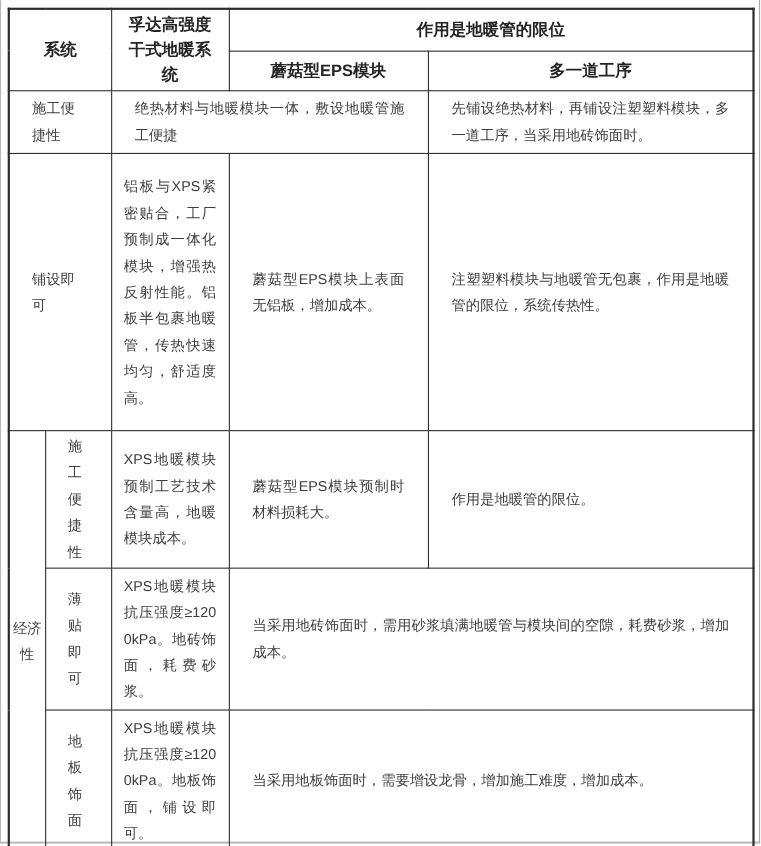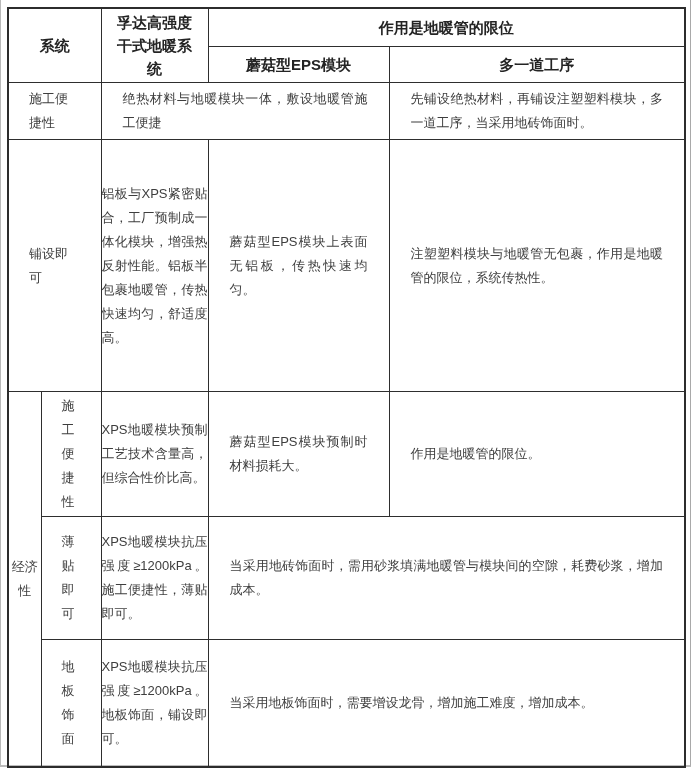--- a/index.html
+++ b/index.html
@@ -26,21 +26,21 @@
     border-collapse: collapse;
     table-layout: fixed;
     border: 2px solid #2c2c2c;
   }
   table.cmp td {
     border: 1px solid #2e2e2e;
     color: #3e3e3e;
     font-size: 13px;
     line-height: 24px;
     vertical-align: middle;
-    padding: 4px 0;
+    padding: 4px 11px;
     text-align: justify;
     word-break: break-all;
     overflow: hidden;
   }
   table.cmp td.hdr {
     font-weight: bold;
     text-align: center;
     color: #242424;
     font-size: 15px;
     line-height: 23px;
@@ -88,35 +88,35 @@
 
   <tr style="height:56px">
     <td class="lbl" colspan="2">施工便捷性</td>
     <td class="wide" colspan="2">绝热材料与地暖模块一体，敷设地暖管施工便捷</td>
     <td class="wide">先铺设绝热材料，再铺设注塑塑料模块，多一道工序，当采用地砖饰面时。</td>
   </tr>
 
   <tr style="height:252px">
     <td class="lbl" colspan="2">铺设即可</td>
     <td>铝板与XPS紧密贴合，工厂预制成一体化模块，增强热反射性能。铝板半包裹地暖管，传热快速均匀，舒适度高。</td>
-    <td class="wide">蘑菇型EPS模块上表面无铝板，传热快速均匀。</td>
+    <td class="wide">蘑菇型EPS模块上表面无铝板，增加成本。</td>
     <td class="wide">注塑塑料模块与地暖管无包裹，作用是地暖管的限位，系统传热性。</td>
   </tr>
 
   <tr style="height:125px">
     <td class="vlbl" rowspan="3">经济性</td>
     <td class="lbl">施工便捷性</td>
-    <td>XPS地暖模块预制工艺技术含量高，但综合性价比高。</td>
+    <td>XPS地暖模块预制工艺技术含量高，地暖模块成本。</td>
     <td class="wide">蘑菇型EPS模块预制时材料损耗大。</td>
     <td class="wide">作用是地暖管的限位。</td>
   </tr>
 
   <tr style="height:123px">
     <td class="lbl">薄贴即可</td>
-    <td>XPS地暖模块抗压强度≥1200kPa。施工便捷性，薄贴即可。</td>
+    <td>XPS地暖模块抗压强度≥1200kPa。地砖饰面，耗费砂浆。</td>
     <td class="wide" colspan="2">当采用地砖饰面时，需用砂浆填满地暖管与模块间的空隙，耗费砂浆，增加成本。</td>
   </tr>
 
   <tr style="height:127px">
     <td class="lbl">地板饰面</td>
     <td>XPS地暖模块抗压强度≥1200kPa。地板饰面，铺设即可。</td>
     <td class="wide" colspan="2">当采用地板饰面时，需要增设龙骨，增加施工难度，增加成本。</td>
   </tr>
 </tbody>
   </table>

